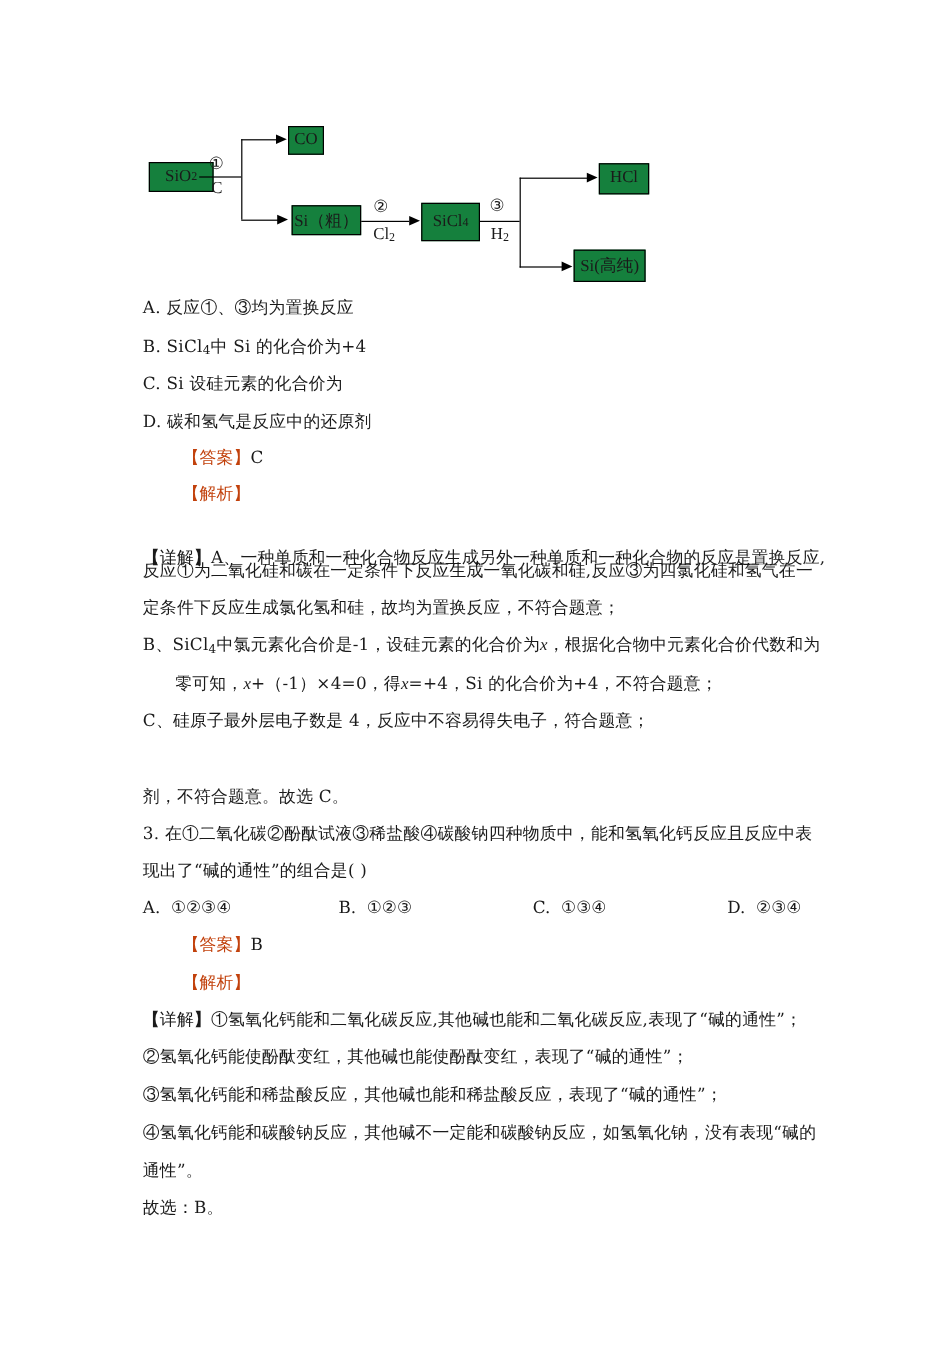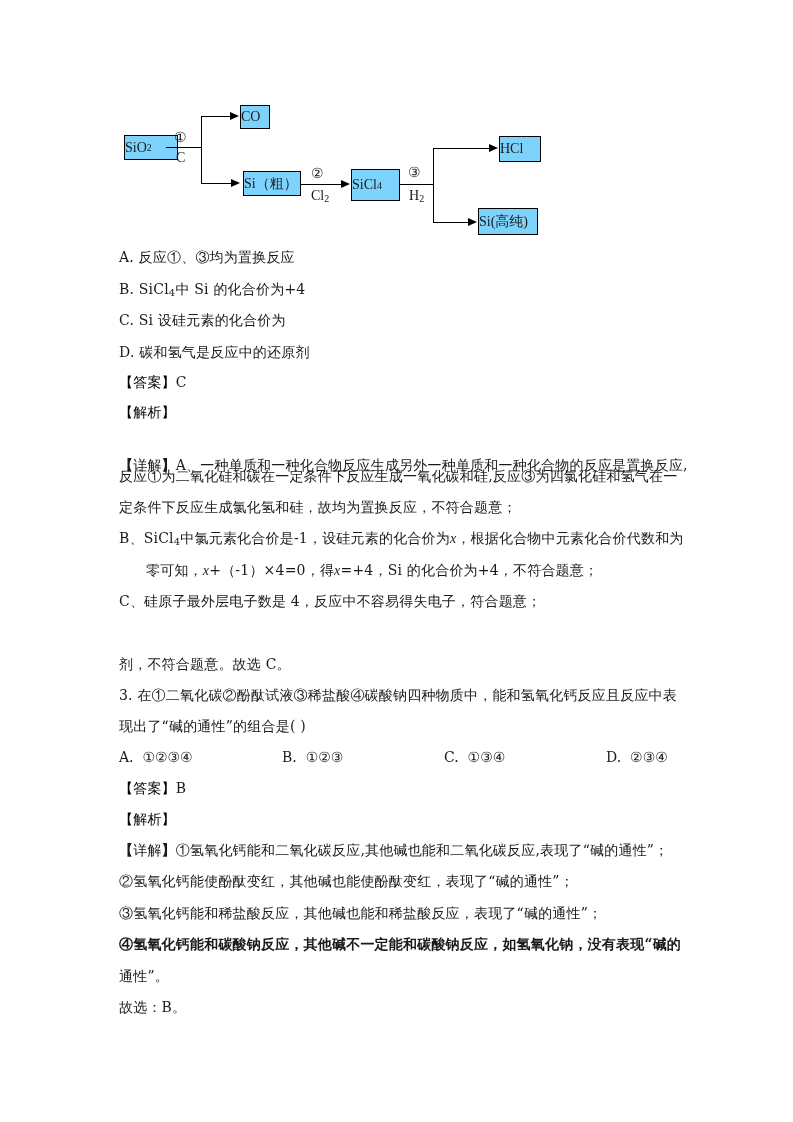--- a/index.html
+++ b/index.html
@@ -2,37 +2,37 @@
 <html><head>
 <meta charset="utf-8">
 <style>
   html, body { margin: 0; padding: 0; background: #ffffff; }
   body { width: 793px; height: 1122px; position: relative; overflow: hidden;
          font-family: "DejaVu Serif", "Liberation Serif", serif; color: #1a1a1a; }
   .page { position: absolute; left: 0; top: 0; width: 793px; height: 1122px; }
 
   
   .diagram { position: absolute; left: 0; top: 0; width: 793px; height: 250px; }
-  .box { position: absolute; border: 1px solid #000; background: #7dd3fc;
+  .box { position: absolute; border: 1px solid #000; background: #15803d;
          font-family: "Liberation Serif", "DejaVu Serif", serif; font-size: 14px;
-         display: flex; align-items: center; justify-content: flex-start; box-sizing: border-box;
+         display: flex; align-items: center; justify-content: center; box-sizing: border-box;
          white-space: nowrap; }
   .dlabel { position: absolute; font-family: "Liberation Serif", "DejaVu Serif", serif;
             font-size: 14px; line-height: 14px; white-space: nowrap; }
   .hline { position: absolute; height: 0; border-top: 1px solid #000; }
   .vline { position: absolute; width: 0; border-left: 1px solid #000; }
   .arrowhead { position: absolute; width: 0; height: 0;
                border-top: 4px solid transparent; border-bottom: 4px solid transparent;
                border-left: 9px solid #000; }
   sub { font-size: 10px; vertical-align: -2px; }
 
   
   .line { position: absolute; left: 119px; font-size: 14px; line-height: 18px;
           white-space: nowrap; letter-spacing: 0.2px; }
-  .blue-tag { color: #000000; }
+  .blue-tag { color: #c2410c; margin-left: 33px; }
   .bold-bracket { font-weight: bold; }
   .opt { position: absolute; font-size: 14px; line-height: 18px; white-space: nowrap; }
   .var { font-style: italic; font-family: "Liberation Serif", "DejaVu Serif", serif; }
 </style>
 </head>
 <body>
 
 <div class="page">
 
   <div class="diagram">
@@ -142,17 +142,17 @@
   </div>
   <div class="line" style="top:810px;">
     <span class="blue-tag">【解析】</span>
   </div>
 
   <div class="line" style="top:841px;">
     <span class="bold-bracket">【</span><span>详解</span><span class="bold-bracket">】</span><span>①氢氧化钙能和二氧化碳反应,其他碱也能和二氧化碳反应,表现了“碱的通性”；</span>
   </div>
   <div class="line" style="top:872px;">②氢氧化钙能使酚酞变红，其他碱也能使酚酞变红，表现了“碱的通性”；</div>
   <div class="line" style="top:904px;">③氢氧化钙能和稀盐酸反应，其他碱也能和稀盐酸反应，表现了“碱的通性”；</div>
-  <div class="line" style="top:935px;font-weight:bold;">④氢氧化钙能和碳酸钠反应，其他碱不一定能和碳酸钠反应，如氢氧化钠，没有表现“碱的</div>
+  <div class="line" style="top:935px;">④氢氧化钙能和碳酸钠反应，其他碱不一定能和碳酸钠反应，如氢氧化钠，没有表现“碱的</div>
   <div class="line" style="top:967px;">通性”。</div>
   <div class="line" style="top:998px;">故选：B。</div>
 
 </div>
 
 </body></html>

